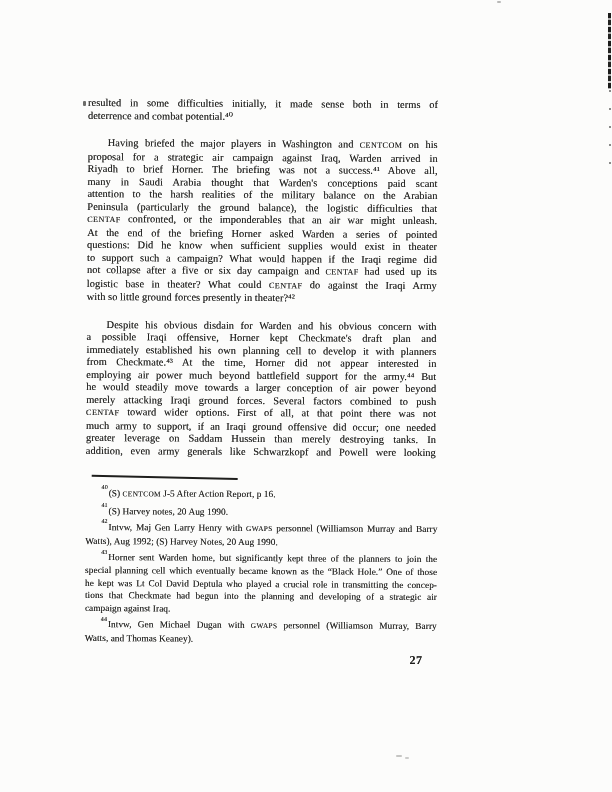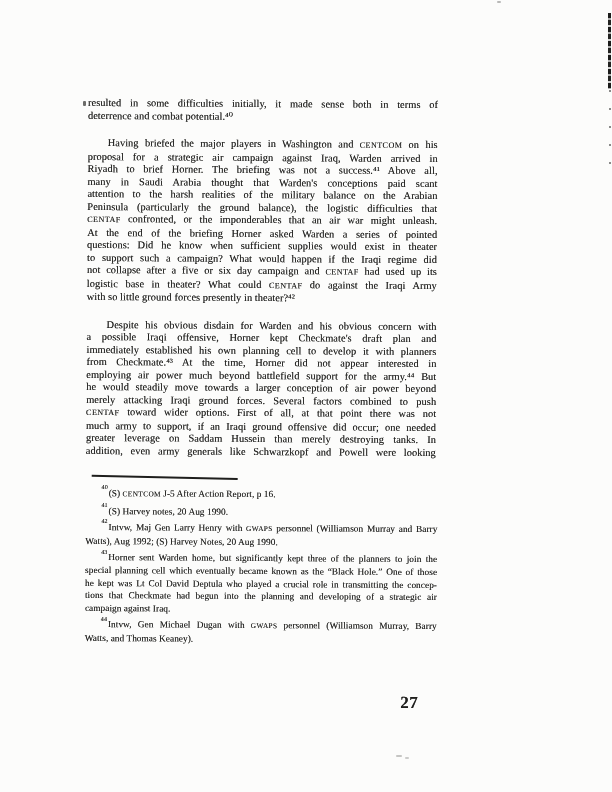--- a/index.html
+++ b/index.html
@@ -48,24 +48,23 @@
   .footnote { margin-bottom: 4px; }
   .footnote .line { font-size: 9.3px; line-height: 12.6px; }
   .footnote .line.indent { padding-left: 16px; }
   .fnm {
     font-size: 0.65em;
     position: relative; top: -0.45em;
     line-height: 0;
     margin-right: 1px;
   }
   .page-number {
-    position: absolute; left: 404px; top: 651px;
-    font-size: 17px; font-weight: bold; letter-spacing: 0.5px;
+    position: absolute; left: 413px; top: 651px;
+    font-size: 12px; font-weight: bold; letter-spacing: 0.5px;
     text-shadow: 0 0 0.5px rgba(30,30,28,0.6);
-    margin-top: 40px;
   }
   
   .edge-line {
     position: absolute; left: 608px; top: 13px; width: 3px; height: 76px;
     background: repeating-linear-gradient(to bottom,
       #1b1b1a 0 5px, rgba(27,27,26,0.35) 5px 7px,
       #232321 7px 12px, rgba(27,27,26,0.2) 12px 14px);
   }
   .edge-fade {
     position: absolute; left: 609px; top: 90px; width: 2px; height: 85px;

